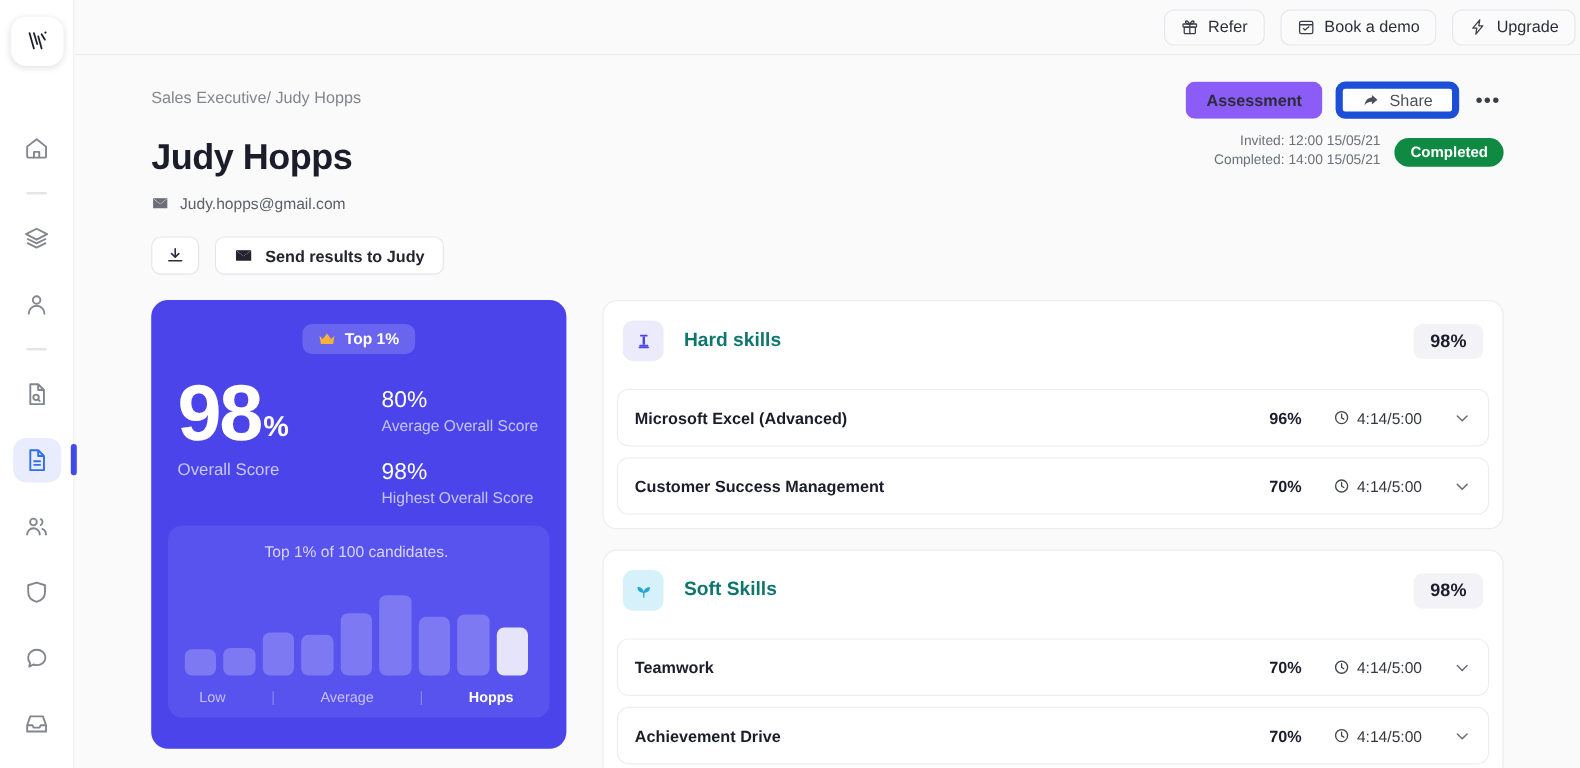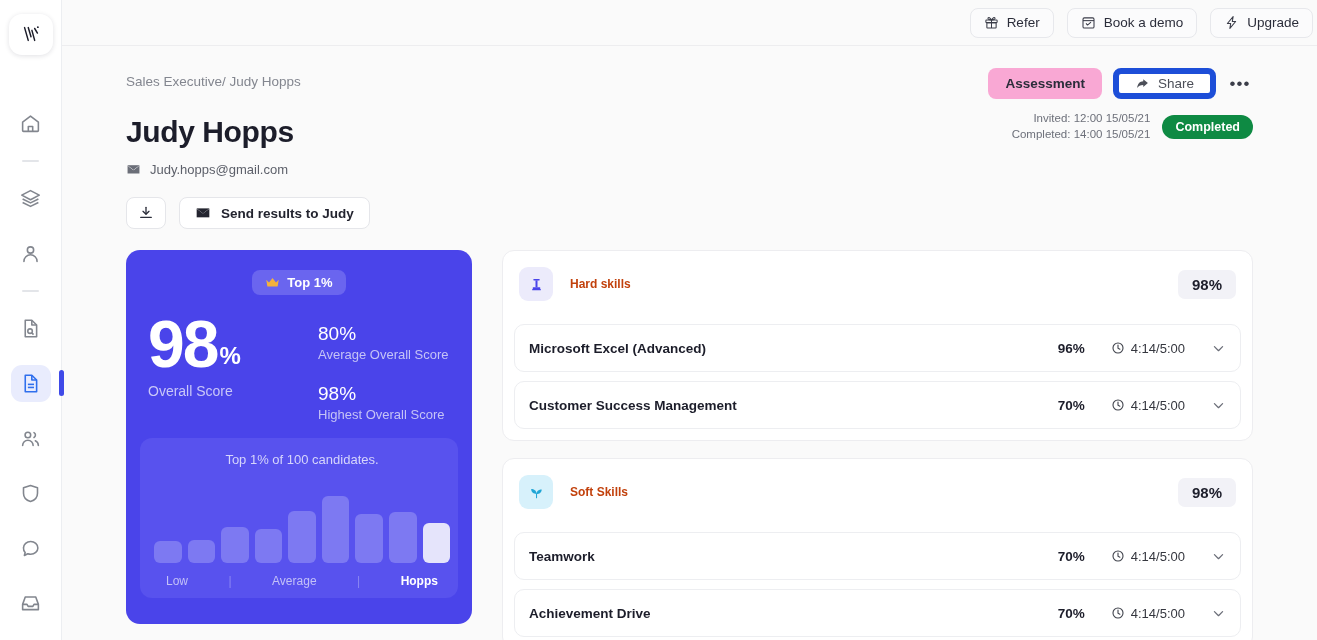--- a/index.html
+++ b/index.html
@@ -69,21 +69,21 @@
   .content { flex: 1; padding: 22px 64px 0 64px; overflow: hidden; }
 
   .crumb-row { display: flex; align-items: flex-start; justify-content: space-between; }
   .breadcrumb { font-size: 13.5px; color: #83868f; padding-top: 6px; }
   .crumb-actions { display: flex; align-items: center; gap: 11px; }
   .pill-btn {
     height: 31px; padding: 0 16px; border-radius: 8px;
     display: flex; align-items: center; gap: 8px;
     font-size: 13.5px; font-weight: 600; cursor: pointer;
   }
-  .pill-btn.assessment { background: #f9a8d4; color: #2b2d3a; border: 1px solid transparent; }
+  .pill-btn.assessment { background: #8b5cf6; color: #2b2d3a; border: 1px solid transparent; }
   .pill-btn.share { background: #fff; color: #4c4f58; border: 6px solid #1d4ed8; font-weight: 500; }
   .dots {
     width: 26px; height: 26px; display: flex; align-items: center; justify-content: center;
     color: #3b3d49; font-size: 17px; letter-spacing: 1px; cursor: pointer;
   }
 
   .name-row { display: flex; align-items: flex-end; justify-content: space-between; margin-top: 12px; }
   .cand-name { font-size: 30px; font-weight: 700; letter-spacing: -0.4px; color: #1c1d2a; }
   .meta-wrap { display: flex; align-items: center; gap: 12px; padding-bottom: 7px; }
   .meta-lines { text-align: right; font-size: 11.5px; color: #6d707a; line-height: 1.35; }
@@ -130,21 +130,21 @@
   .sub-label { font-size: 14px; color: #c9c7f8; margin-top: 6px; }
   .time-row { display: flex; align-items: center; gap: 8px; margin-top: 20px; font-size: 17px; font-weight: 500; }
   .score-right { padding-top: 12px; }
   .stat-num { font-size: 19px; font-weight: 400; }
   .stat-lbl { font-size: 13px; color: #c5c3f6; margin-top: 2px; }
   .stat-block + .stat-block { margin-top: 21px; }
 
   .hist {
     margin: 16px -8px 0 -8px;
     background: #5852ee; border-radius: 12px;
-    padding: 14px 8px 0 14px; height: 160px;
+    padding: 14px 18px 0 14px; height: 160px;
   }
   .hist-title { text-align: center; font-size: 13px; color: #d6d5fb; }
   .bars { display: flex; align-items: flex-end; gap: 6px; height: 84px; margin-top: 12px; }
   .bar { flex: 1; border-radius: 6px; background: #7d79f2; }
   .bar.hl { background: #e5e4fb; }
   .axis { display: flex; align-items: center; justify-content: space-between; margin-top: 11px; font-size: 12px; color: #c3c1f7; padding: 0 12px; }
   .axis .tick { color: #8b87f3; }
   .axis .high { color: #ffffff; font-weight: 700; }
 
   
@@ -153,21 +153,21 @@
     background: #fff; border: 1px solid #ededf0; border-radius: 12px;
     padding: 11px 11px 11px 11px; margin-bottom: 17px;
   }
   .skill-head { display: flex; align-items: center; padding: 5px 5px 14px 5px; }
   .skill-ico {
     width: 34px; height: 34px; border-radius: 9px;
     display: flex; align-items: center; justify-content: center; flex: 0 0 34px;
   }
   .skill-ico.hard { background: #ecebfb; color: #4a44ea; }
   .skill-ico.soft { background: #d7f1fb; color: #21a6d6; }
-  .skill-title { font-size: 12px; font-weight: 700; margin-left: 17px; color: #c2410c; }
+  .skill-title { font-size: 16px; font-weight: 700; margin-left: 17px; color: #0f766e; }
   .skill-score {
     margin-left: auto; background: #f2f2f7; border-radius: 7px;
     padding: 6px 14px; font-size: 15px; font-weight: 700; color: #1c1d2a;
   }
   .skill-row {
     border: 1px solid #edeef1; border-radius: 10px;
     height: 48px; display: flex; align-items: center;
     padding: 0 14px 0 14px; margin-top: 9px;
   }
   .skill-row:first-of-type { margin-top: 0; }

